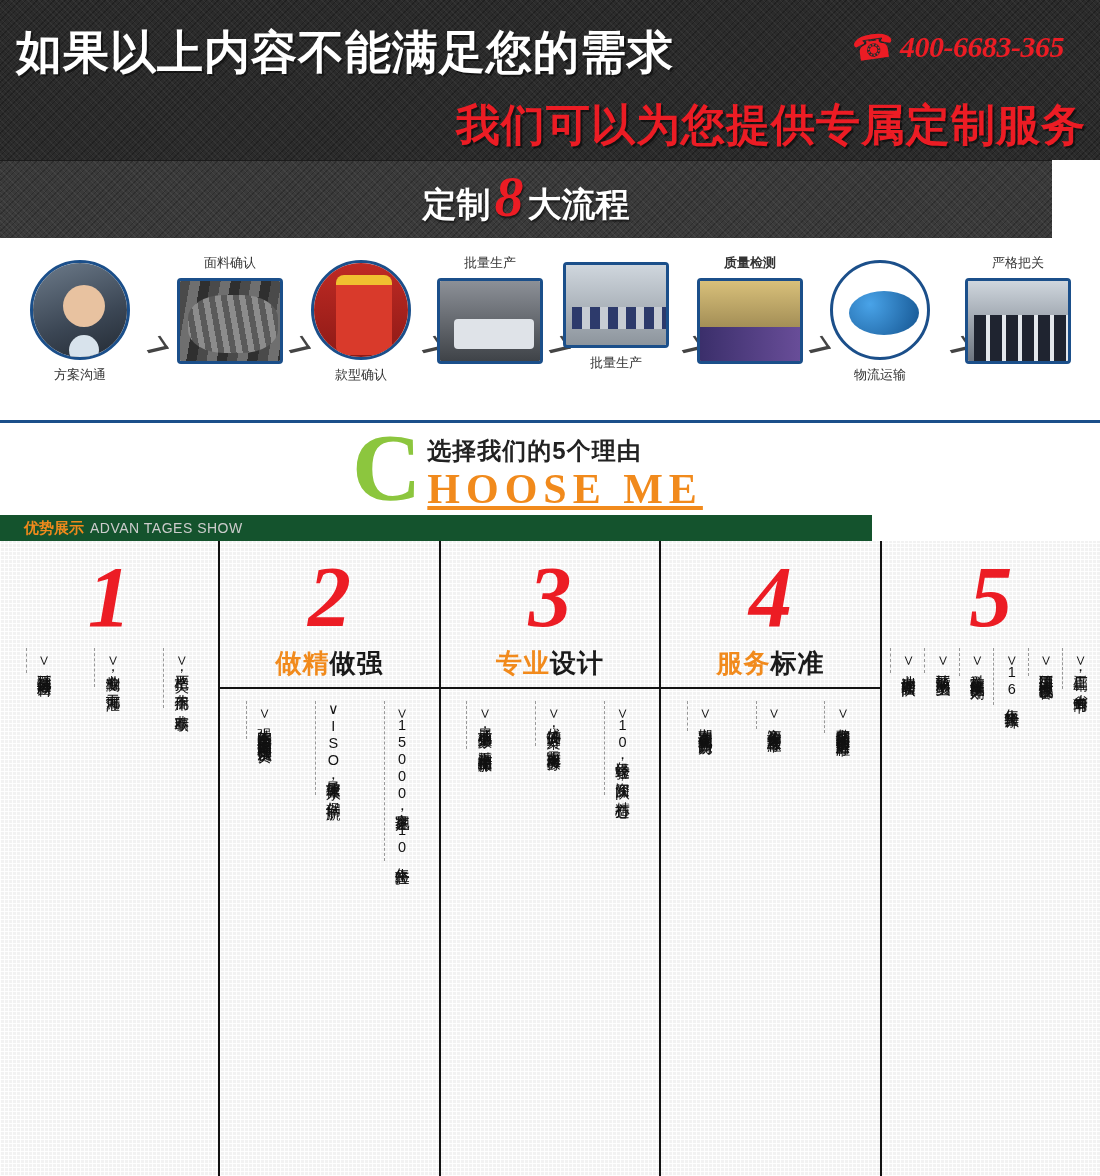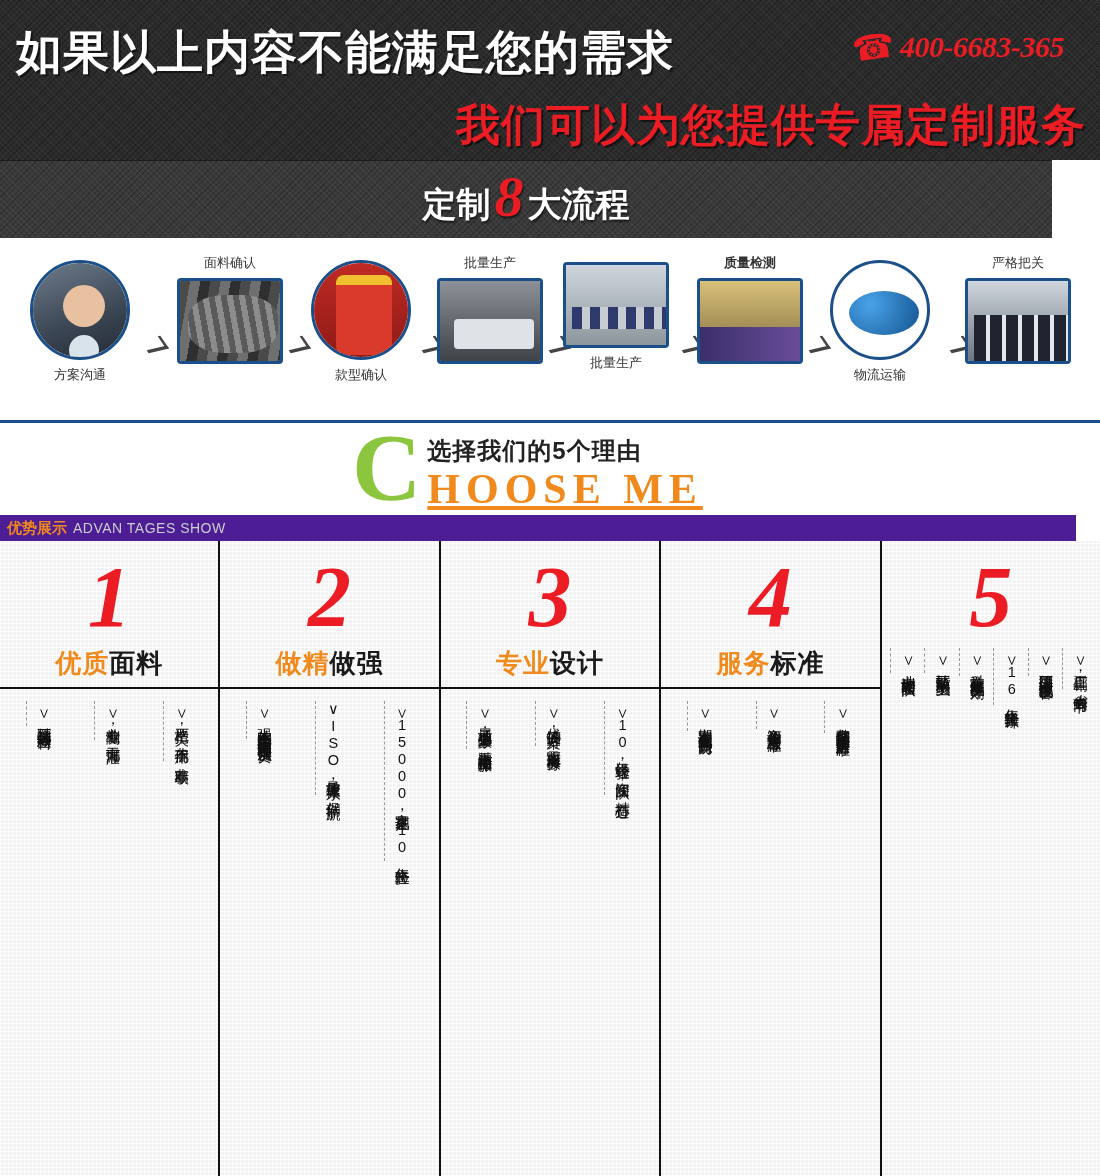--- a/index.html
+++ b/index.html
@@ -229,26 +229,26 @@
     font-size: 42px;
     color: #f18a1c;
     font-weight: bold;
     letter-spacing: 6px;
     margin-top: -2px;
     text-decoration: underline;
   }
 
   
   .adv-bar {
-    width: 1076px;
+    width: 872px;
     height: 26px;
-    background: #4c1d95;
+    background: #14532d;
     display: flex;
     align-items: center;
-    padding-left: 7px;
+    padding-left: 24px;
   }
   .adv-cn { color: #f18a1c; font-size: 15px; font-weight: bold; }
   .adv-en { color: #cccccc; font-size: 14px; margin-left: 6px; letter-spacing: 0.5px; }
 
   
   .cols {
     position: relative;
     width: 1100px;
     height: 635px;
     background: #f2f2f2;
@@ -403,23 +403,20 @@
 
 <div class="adv-bar">
   <span class="adv-cn">优势展示</span>
   <span class="adv-en">ADVAN TAGES SHOW</span>
 </div>
 
 <div class="cols">
 
   <div class="col">
     <div class="col-num">1</div>
-    <div class="col-title">
-      <span class="hl">优质</span><span class="nm">面料</span>
-    </div>
     <div class="col-body">
       <div class="v-item">∨严格把关，非优不用 非精不取</div>
       <div class="v-item">∨专业检测，无漏可泄</div>
       <div class="v-item">∨精挑细选每一款面料</div>
     </div>
   </div>
 
   <div class="col">
     <div class="col-num">2</div>
     <div class="col-title">

